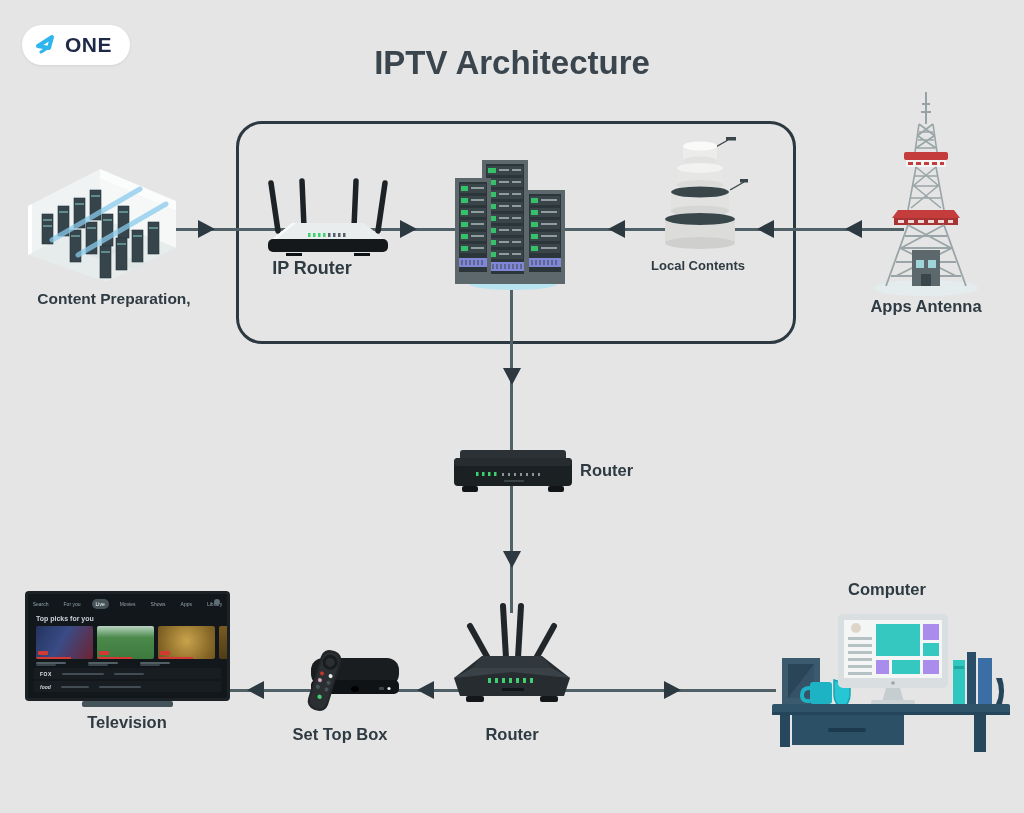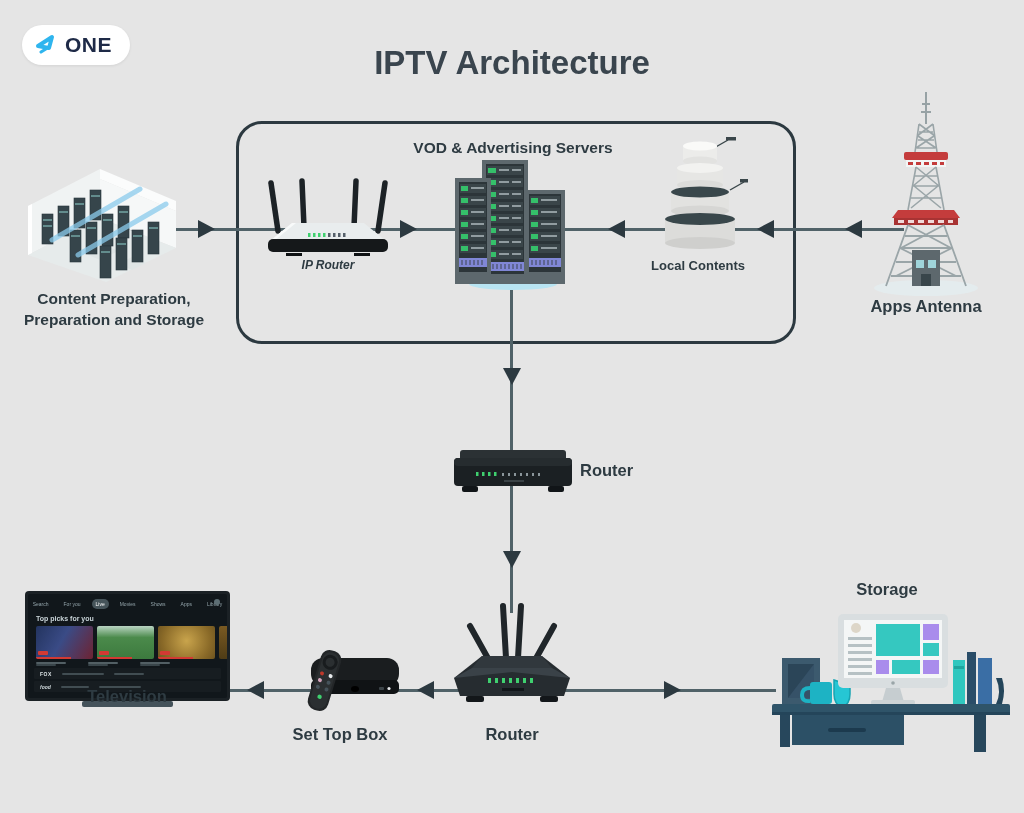--- a/index.html
+++ b/index.html
@@ -123,21 +123,20 @@
         <path d="M79 96 h9 M95 88 h9 M111 80 h9 M127 72 h9"></path>
       </g>
     </g>
     <g stroke="#8bcbec" stroke-width="5" opacity="0.75" stroke-linecap="round">
       <path d="M30 84 L118 33"></path>
         <path d="M56 99 L144 48"></path>
     </g>
   </svg>
   <div class="abs label lbl center" style="left:114px;top:288px;font-size:15.5px;line-height:21px;">
     <div>Content Preparation,</div>
-    <div>Preparation and Storage</div>
   </div>
 
   <svg class="abs illus" style="left:262px;top:173px;" width="132" height="84" viewBox="0 0 132 84">
     <g stroke="#1c2226" stroke-width="5.5" stroke-linecap="round">
       <path d="M16 58 L9 10"></path>
         <path d="M42 54 L40 8"></path>
         <path d="M92 54 L94 8"></path>
         <path d="M116 58 L123 10"></path>
     </g>
     <polygon points="8,68 30,50 102,50 124,68" fill="#e9edee"></polygon>
@@ -151,23 +150,22 @@
       </g>
     <g fill="#55606a">
         <rect x="66" y="60" width="2.5" height="4"></rect>
         <rect x="71" y="60" width="2.5" height="4"></rect>
         <rect x="76" y="60" width="2.5" height="4"></rect>
         <rect x="81" y="60" width="2.5" height="4"></rect>
       </g>
     <rect x="24" y="80" width="16" height="3" fill="#0e1113"></rect>
       <rect x="92" y="80" width="16" height="3" fill="#0e1113"></rect>
   </svg>
-  <div class="abs label lbl center" style="left:328px;top:258px;font-size:12px;font-style:italic;">IP Router</div>
-
-  <div class="abs label lbl center" style="left:513px;top:139px;font-size:15.5px;">VOD &amp; Advertising Servers</div>
+  <div class="abs label lbl center" style="left:312px;top:258px;font-size:18px;">IP Router</div>
+
   <svg class="abs illus" style="left:455px;top:158px;" width="118" height="132" viewBox="0 0 118 132">
     <ellipse cx="58" cy="126" rx="44" ry="6" fill="#b8e4f2"></ellipse>
 
     <g>
         <rect x="27" y="2" width="46" height="124" fill="#5d686d"></rect>
         <rect x="31" y="6" width="38" height="110" fill="#2c3539"></rect>
       <g>
         <g fill="#3a4549">
             <rect x="32" y="8" width="36" height="9"></rect>
             <rect x="32" y="20" width="36" height="9"></rect>
@@ -385,21 +383,21 @@
         </div>
         <div class="tv-row">
           <span class="logo2">food</span>
             <i style="width:28px"></i>
             <i></i>
         </div>
       </div>
     </div>
   </div>
   <div class="abs tv-stand"></div>
-  <div class="abs label lbl center" style="left:127px;top:687px;font-size:16.5px;">Television</div>
+  <div class="abs label lbl center" style="left:127px;top:713px;font-size:16.5px;">Television</div>
 
   <svg class="abs illus" style="left:285px;top:640px;" width="120" height="74" viewBox="0 0 120 74">
     <rect x="26" y="18" width="88" height="28" rx="12" fill="#1a1d1f"></rect>
     <rect x="26" y="40" width="88" height="14" rx="5" fill="#101315"></rect>
     <ellipse cx="70" cy="49" rx="4" ry="3" fill="#000"></ellipse>
     <rect x="94" y="47" width="5" height="3" rx="1" fill="#3c4448"></rect>
       <circle cx="104" cy="48.5" r="1.6" fill="#e8eaec"></circle>
     <g transform="rotate(17 30 70)">
       <rect x="20" y="8" width="21" height="62" rx="9" fill="#232628"></rect>
       <rect x="22" y="10" width="17" height="58" rx="8" fill="#2b2f31"></rect>
@@ -433,21 +431,21 @@
         <rect x="68" y="80" width="3" height="5"></rect>
         <rect x="75" y="80" width="3" height="5"></rect>
         <rect x="82" y="80" width="3" height="5"></rect>
       </g>
     <rect x="54" y="90" width="22" height="3" fill="#12161a"></rect>
     <rect x="18" y="98" width="18" height="6" rx="2" fill="#13171a"></rect>
       <rect x="92" y="98" width="18" height="6" rx="2" fill="#13171a"></rect>
   </svg>
   <div class="abs label lbl center" style="left:512px;top:725px;font-size:16.5px;">Router</div>
 
-  <div class="abs label lbl center" style="left:887px;top:580px;font-size:16.5px;">Storage</div>
+  <div class="abs label lbl center" style="left:887px;top:580px;font-size:16.5px;">Computer</div>
   <svg class="abs illus" style="left:768px;top:600px;" width="252" height="152" viewBox="0 0 252 152">
 
     <rect x="14" y="58" width="38" height="46" fill="#3c5a6e"></rect>
     <rect x="20" y="64" width="26" height="34" fill="#2b4558"></rect>
     <polygon points="20,98 46,64 46,98" fill="#365268"></polygon>
 
     <rect x="42" y="82" width="22" height="22" rx="3" fill="#1db3c4"></rect>
     <path d="M42 88 q-8 0 -8 7 q0 7 8 6" fill="none" stroke="#1db3c4" stroke-width="4"></path>
     <path d="M66 80 q10 4 16 2 v12 q0 10 -8 14 q-8 -4 -8 -14 Z" fill="#26c6d4" stroke="#17a4b2" stroke-width="1.5"></path>
 

